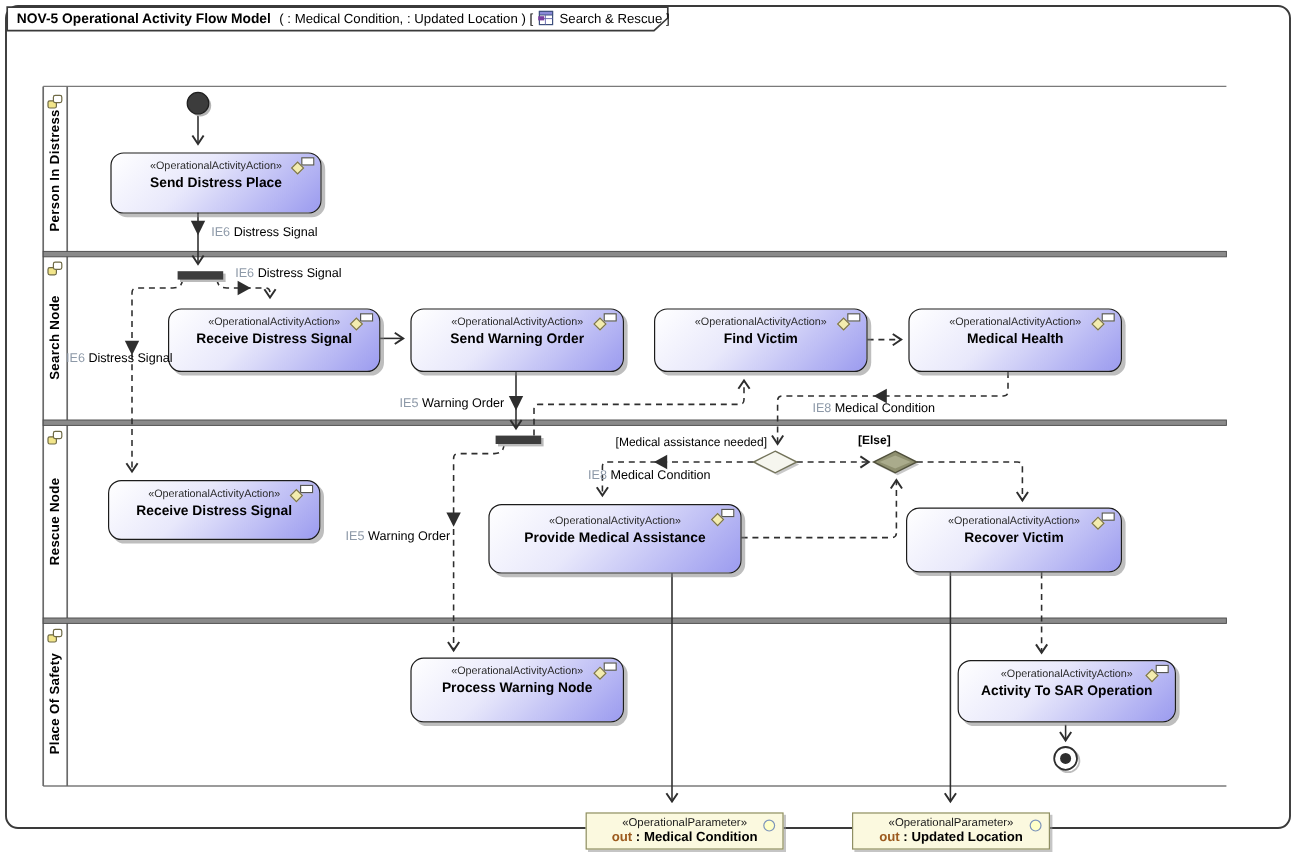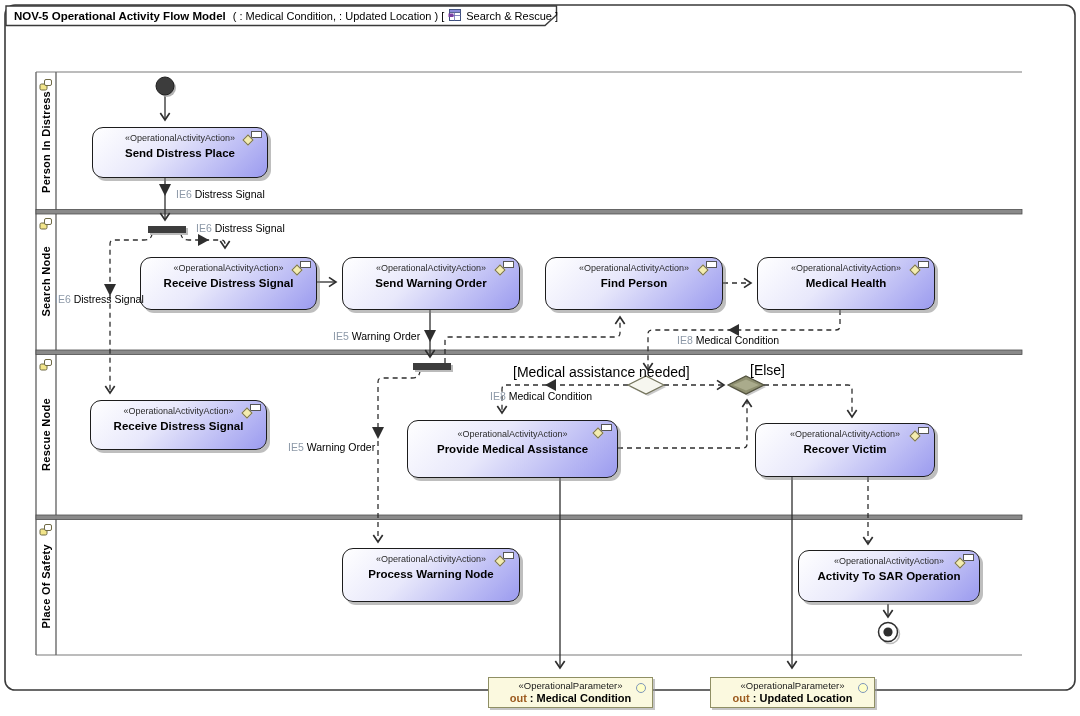--- a/index.html
+++ b/index.html
@@ -27,21 +27,21 @@
   .stype{font-size:9px;color:#2b2b2b;line-height:11px;}
   .aname{font-size:11.5px;font-weight:bold;color:#000;line-height:14px;margin-top:2px;}
   .aicon{position:absolute;right:5px;top:3px;width:18px;height:16px;}
   .aicon .r{position:absolute;right:0;top:0;width:11px;height:7px;border:1px solid #555;background:#fff;}
   .aicon .d{position:absolute;left:0;top:5px;width:8px;height:8px;transform:rotate(45deg);
             background:#f3ecae;border:1px solid #7a7350;}
 
   
   .flabel{position:absolute;font-size:10.5px;color:#000;white-space:nowrap;}
   .flabel .ie{color:#8d99a8;}
-  .guard{position:absolute;font-size:14px;color:#000;white-space:nowrap;padding-left:31px;}
+  .guard{position:absolute;font-size:10px;color:#000;white-space:nowrap;padding-left:31px;}
 
   
   .param{position:absolute;width:165px;height:31px;background:#fbf9df;border:1px solid #8f8f64;
          box-shadow:2px 2px 0 rgba(150,150,150,.55);text-align:center;padding-top:2px;}
   .pline1{font-size:9.5px;color:#1a1a1a;line-height:12px;}
   .pline2{font-size:11px;font-weight:bold;color:#000;line-height:13px;}
   .pout{color:#9c5a1e;}
   .pcircle{position:absolute;right:6px;top:5px;width:10px;height:10px;border-radius:50%;
            background:#ffffc9;border:1px solid #7e96bb;}
 </style>
@@ -195,21 +195,21 @@
   <div class="action" style="left:342px;top:257px;width:178px;height:53px;">
     <div class="stype">«OperationalActivityAction»</div>
     <div class="aname">Send Warning Order</div>
     <span class="aicon">
         <span class="r"></span>
         <span class="d"></span>
       </span>
   </div>
   <div class="action" style="left:545px;top:257px;width:178px;height:53px;">
     <div class="stype">«OperationalActivityAction»</div>
-    <div class="aname">Find Person</div>
+    <div class="aname">Find Victim</div>
     <span class="aicon">
         <span class="r"></span>
         <span class="d"></span>
       </span>
   </div>
   <div class="action" style="left:757px;top:257px;width:178px;height:53px;">
     <div class="stype">«OperationalActivityAction»</div>
     <div class="aname">Medical Health</div>
     <span class="aicon">
         <span class="r"></span>
@@ -273,21 +273,21 @@
     <span class="ie">IE5</span> <span>Warning Order</span>
   </div>
   <div class="flabel" style="left:677px;top:334px;">
     <span class="ie">IE8</span> <span>Medical Condition</span>
   </div>
   <div class="flabel" style="left:490px;top:390px;">
     <span class="ie">IE8</span> <span>Medical Condition</span>
   </div>
 
   <div class="guard" style="left:482px;top:364px;">[Medical assistance needed]</div>
-  <div class="guard" style="left:719px;top:362px;">[Else]</div>
+  <div class="guard" style="left:684px;top:362px;font-weight:bold;">[Else]</div>
 
   <div class="param" style="left:488px;top:677px;">
     <div class="pline1">«OperationalParameter»</div>
     <div class="pline2">
       <span class="pout">out</span>
       <span>: Medical Condition</span>
     </div>
     <span class="pcircle"></span>
   </div>
   <div class="param" style="left:710px;top:677px;">

